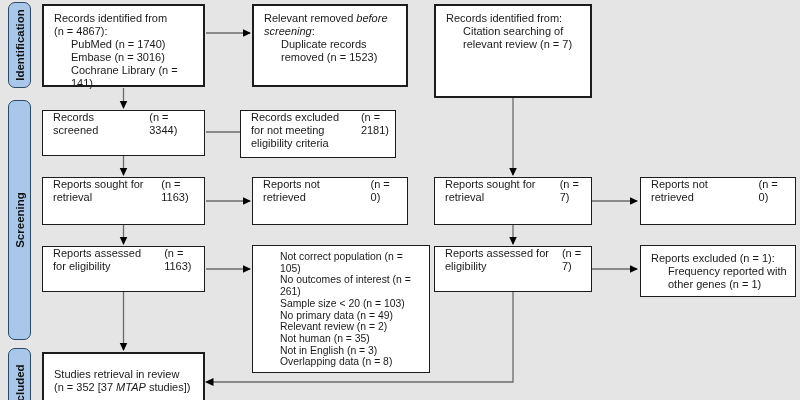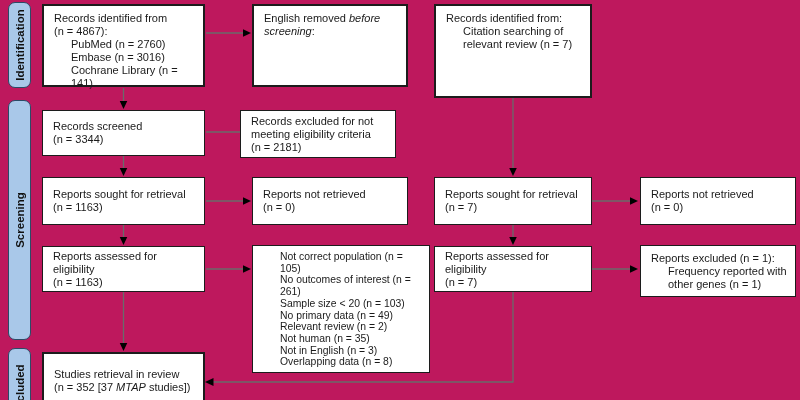--- a/index.html
+++ b/index.html
@@ -1,35 +1,35 @@
 <!DOCTYPE html>
 <html><head>
 <meta charset="utf-8">
 <style>
   html,body{margin:0;padding:0;background:#fff;}
   .canvas{
-    position:relative;width:800px;height:400px;overflow:hidden;background:#be185d;
+    position:relative;width:800px;height:400px;overflow:hidden;background:#e5e5e5;
     font-family:"Liberation Sans","DejaVu Sans",sans-serif;color:#1a1a1a;
   }
   
   .phasebar{
     position:absolute;left:8px;width:23px;background:#a9c8e9;
     border:1.5px solid #2c4a66;border-radius:7px;
     display:flex;align-items:center;justify-content:center;box-sizing:border-box;
   }
   .phasebar span{
     transform:rotate(-90deg);white-space:nowrap;font-weight:bold;font-size:11.5px;color:#111;
   }
   
   .box{
     position:absolute;background:#fff;border:1.5px solid #1c1c1c;box-sizing:border-box;
     font-size:11px;line-height:13px;padding:6px 6px 4px 10px;
   }
   .b2{border-width:2px;}
-  .vcenter{display:flex;flex-direction:column;justify-content:center;padding-top:0;padding-bottom:0;}
+  .vcenter{display:flex;justify-content:flex-start;padding-top:0;padding-bottom:0;gap:10px;}
   .indent{padding-left:17px;}
   .it{font-style:italic;}
   .small{font-size:10.4px;line-height:11.7px;padding-top:5px;}
   .inc-pad{padding-top:14px;}
   svg.wires{position:absolute;left:0;top:0;pointer-events:none;}
 </style>
 </head>
 <body>
 
 <div class="canvas">
@@ -63,27 +63,28 @@
   <div class="phasebar" style="top:100px;height:240px;">
     <span>Screening</span>
   </div>
   <div class="phasebar" style="top:348px;height:80px;">
     <span>Included</span>
   </div>
 
   <div class="box b2" style="left:42px;top:4px;width:163px;height:83px;">
     <div>Records identified from</div>
     <div>(n = 4867):</div>
-    <div class="indent">PubMed (n = 2760)</div>
+    <div class="indent">PubMed (n = 1740)</div>
     <div class="indent">Embase (n = 3016)</div>
     <div class="indent">Cochrane Library (n = 141)</div>
   </div>
 
   <div class="box b2" style="left:252px;top:4px;width:156px;height:83px;">
-    <div><span>English removed </span><span class="it">before screening</span><span>:</span></div>
+    <div><span>Relevant removed </span><span class="it">before screening</span><span>:</span></div>
+    <div class="indent">Duplicate records removed (n = 1523)</div>
   </div>
 
   <div class="box b2" style="left:434px;top:4px;width:158px;height:94px;">
     <div>Records identified from:</div>
     <div class="indent">Citation searching of relevant review (n = 7)</div>
   </div>
 
   <div class="box vcenter" style="left:42px;top:110px;width:163px;height:46px;">
     <div>Records screened</div>
     <div>(n = 3344)</div>

